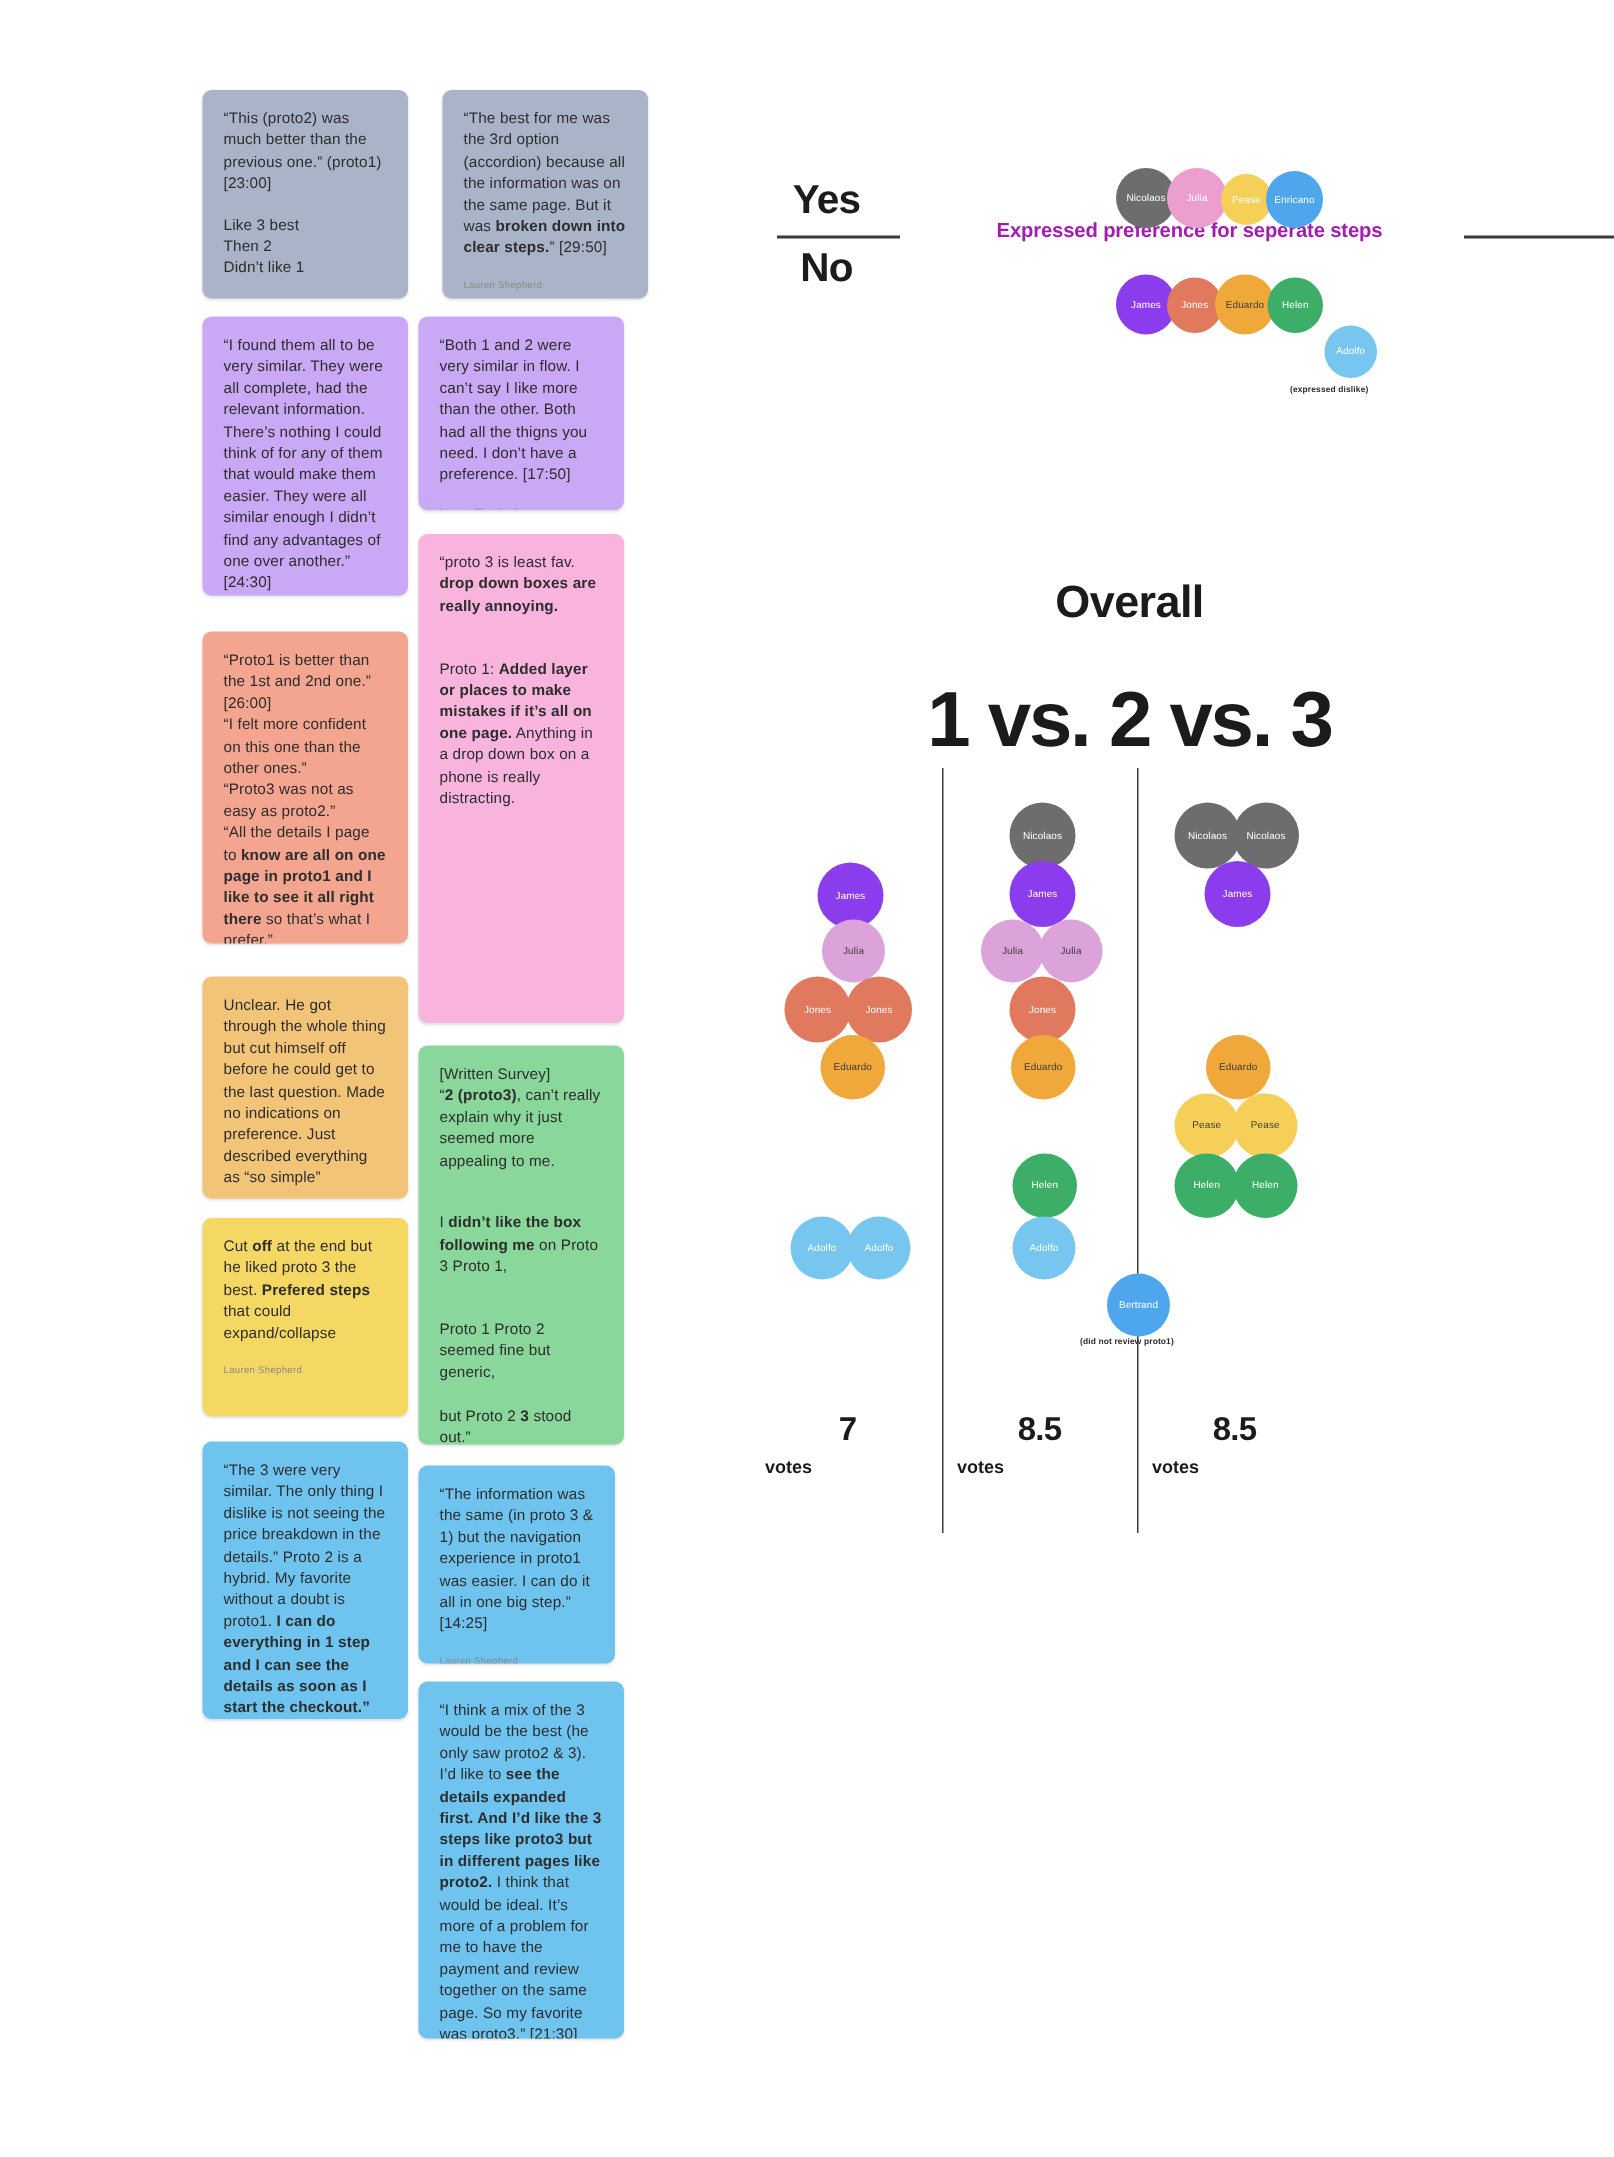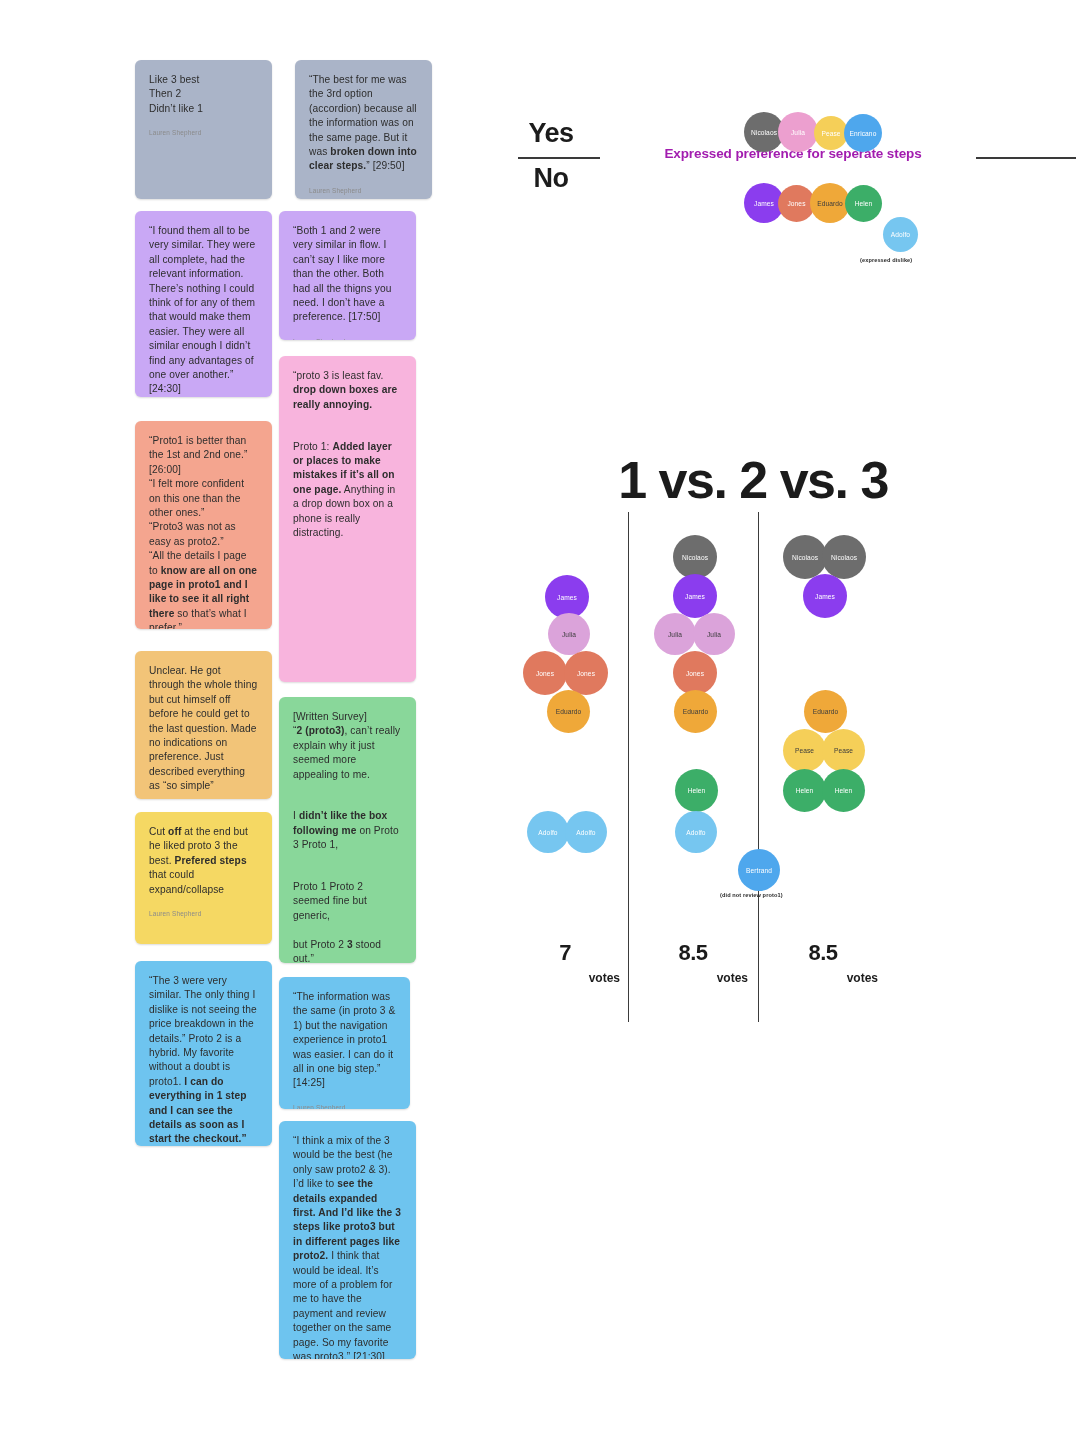--- a/index.html
+++ b/index.html
@@ -91,29 +91,30 @@
   .col-sep {
     position:absolute; width:0; border-left:1.6px solid #3b3b3b;
   }
 
   .votes-num {
     position:absolute; font-size:22px; font-weight:bold;
     color:#1b1b1b; text-align:center; width:110px; letter-spacing:-.5px;
   }
   .votes-label {
     position:absolute; font-size:12px; font-weight:bold;
-    color:#1b1b1b; text-align:right; width:110px;
+    color:#1b1b1b; text-align:left; width:110px;
   }
 </style>
 </head>
 <body>
 
 <div id="notes-area">
     <div class="note" style="left: 135px; top: 60px; width: 137px; height: 139px; background: rgb(170, 180, 200);">
       <div class="body">
+        <p>“This (proto2) was much better than the previous one.” (proto1) [23:00]</p>
         <p>Like 3 best<br>Then 2<br>Didn’t like 1</p>
       </div>
       <div class="author">Lauren Shepherd</div>
     </div>
     <div class="note" style="left: 279px; top: 60px; width: 137px; height: 139px; background: rgb(170, 180, 200); margin-left: 16px;">
       <div class="body">
         <p><span>“The best for me was the 3rd option (accordion) because all the information was on the same page. But it was </span><b>broken down into clear steps.</b><span>” [29:50]</span></p>
       </div>
       <div class="author">Lauren Shepherd</div>
     </div>
@@ -208,20 +209,21 @@
         <div class="bubble" style="left: 325px; top: 85px; width: 37px; height: 37px; background: rgb(60, 174, 104);">
           <span>Helen</span>
         </div>
         <div class="bubble" style="left: 363px; top: 117px; width: 35px; height: 35px; background: rgb(118, 198, 240);">
           <span>Adolfo</span>
         </div>
       </div>
     <div class="tiny-note" style="left:340px; top:157px;">(expressed dislike)</div>
   </div>
 
+  <div class="overall-title">Overall</div>
   <div class="vs-title">1 vs. 2 vs. 3</div>
 
   <div class="col-sep" style="left:198px; top:512px; height:510px;"></div>
   <div class="col-sep" style="left:328px; top:512px; height:510px;"></div>
 
   <div id="overall-bubbles">
       <div class="bubble" style="left: 115px; top: 575px; width: 44px; height: 44px; background: rgb(139, 61, 238);">
         <span>James</span>
       </div>
       <div class="bubble dark-text" style="left: 118px; top: 613px; width: 42px; height: 42px; background: rgb(219, 163, 218);">

